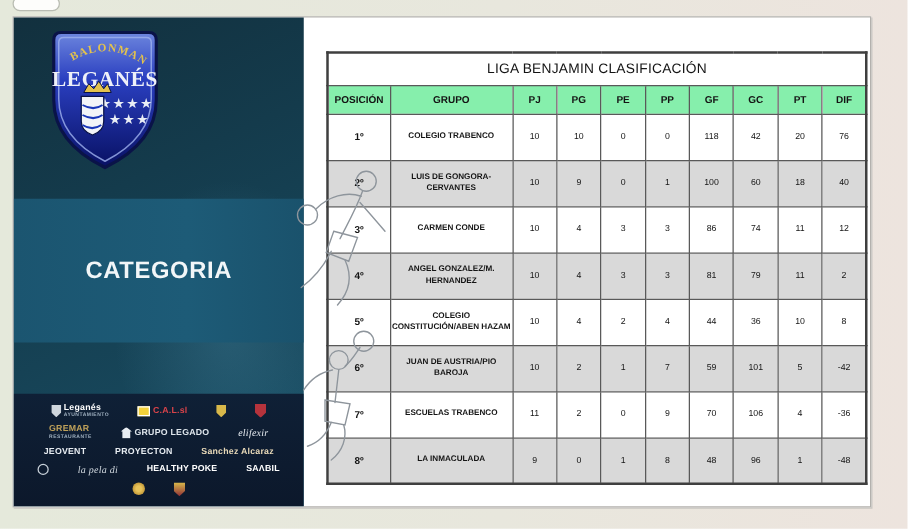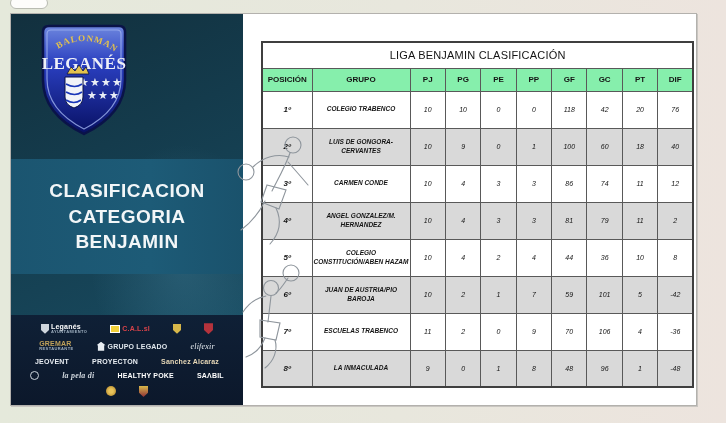--- a/index.html
+++ b/index.html
@@ -62,21 +62,21 @@
   table.league {
     width:100%; height:100%; border-collapse:collapse;
     border:2px solid #3f3f3f; table-layout:fixed; background:#fff;
   }
   table.league td, table.league th {
     border:1px solid #595959; text-align:center; vertical-align:middle;
     color:#141414; padding:0 1px; overflow:hidden;
   }
   .tbl-title td { font-size:11px; letter-spacing:.2px; height:26px; font-weight:normal; color:#000; }
   thead th { background:#86efac; font-size:8px; font-weight:bold; height:23px; }
-  tbody tr { height:37px;font-style:italic; }
+  tbody tr { height:37px; }
   tbody tr:nth-child(even) td { background:#d9d9d9; }
   td.pos { font-size:8px; font-weight:bold; }
   td.equipo { font-size:6.5px; font-weight:bold; line-height:1.3; }
   td.num { font-size:7px; }
   col.c-pos { width:50px; } col.c-eq { width:98px; } col.c-n { width:35.4px; }
   
   .sketch { position:absolute; pointer-events:none; }
   .sketch path, .sketch circle { fill:none; stroke:#8e959c; stroke-width:1.1; stroke-linecap:round; }
 </style>
 </head>
@@ -117,23 +117,21 @@
         <g>
           <path d="M36,55 h18 v20 q0,8 -9,11 q-9,-3 -9,-11 Z" fill="#f2f4f8" stroke="#0a1348" stroke-width="1"></path>
           <path d="M37,62 q9,5 16,0 M37,70 q9,5 16,0 M37,78 q8,5 15,0" stroke="#1a37b8" stroke-width="1.6" fill="none"></path>
           <path d="M38,52 l4,-7 l4,4 l4,-6 l4,6 l3,-4 l3,7 Z" fill="#e3c24d" stroke="#0a1348" stroke-width="0.8"></path>
         </g>
       </svg>
     </div>
 
     <div class="title-band">
       <div class="club-title">
-        <div>CLASIFICACION</div>
         <div>CATEGORIA</div>
-        <div>BENJAMIN</div>
       </div>
     </div>
 
     <div class="sponsor-band">
         <span class="chip">
           <span class="spicon crest"></span>
           <span class="lbl" style="color: rgb(255, 255, 255);">Leganés<span class="sub">AYUNTAMIENTO</span></span>
         </span>
         <span class="chip">
           <span class="spicon cal-box"></span>
@@ -161,21 +159,21 @@
         <span class="chip">
           <span class="lbl" style="color: rgb(232, 237, 242);">PROYECTON</span>
         </span>
         <span class="chip">
           <span class="lbl" style="color: rgb(232, 217, 184);">Sanchez Alcaraz</span>
         </span>
         <span class="chip">
           <span class="spicon round-badge"></span>
         </span>
         <span class="chip">
-          <span class="lbl script" style="color: rgb(207, 214, 221); font-weight: bold;">la pela di</span>
+          <span class="lbl script" style="color: rgb(207, 214, 221);">la pela di</span>
         </span>
         <span class="chip">
           <span class="lbl" style="color: rgb(255, 255, 255);">HEALTHY POKE</span>
         </span>
         <span class="chip">
           <span class="lbl" style="color: rgb(255, 255, 255);">SAΛBIL</span>
         </span>
         <span class="chip">
           <span class="spicon gold-badge"></span>
         </span>

